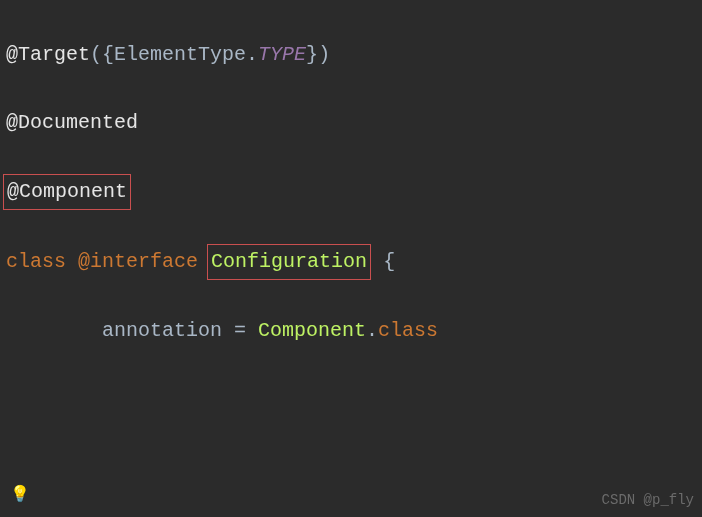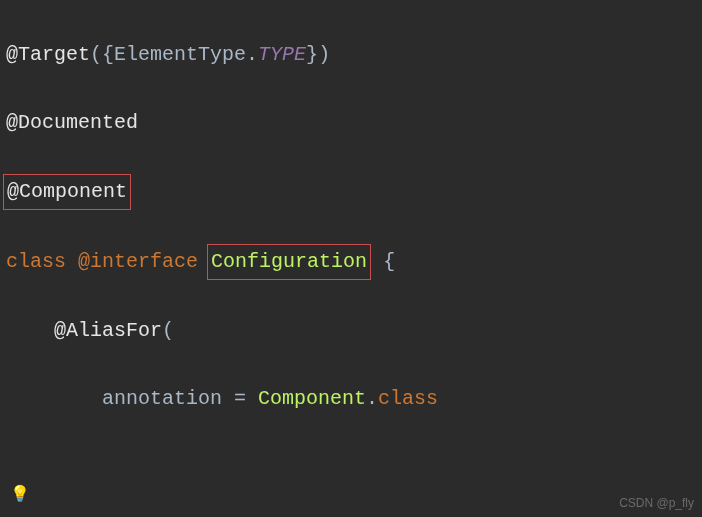--- a/index.html
+++ b/index.html
@@ -39,34 +39,33 @@
       position: absolute;
       left: 10px;
       bottom: 8px;
       font-size: 16px;
     }
 
     .watermark {
       position: absolute;
       right: 8px;
       bottom: 4px;
-      font-size: 12px;
+      font-size: 14px;
       color: #6b6b6b;
-      font-family: Liberation Sans, sans-serif;
+      font-family: Liberation Mono, monospace;
     }
   </style>
 </head>
 <body>
 
 <div class="code">
 <span class="line"><span class="at">@Target</span><span class="punct">(</span><span class="punct">{</span><span class="type">ElementType</span><span class="punct">.</span><span class="field-static">TYPE</span><span class="punct">}</span><span class="punct">)</span></span>
 <span class="line"><span class="at">@Documented</span></span>
 <span class="line"><span class="box"><span class="at">@Component</span></span></span>
 <span class="line"><span class="kw">class</span> <span class="kw">@interface</span> <span class="box"><span class="cls">Configuration</span></span> <span class="punct">{</span></span>
-<span class="line indent1"><span class="at">@AliasFor</span><span class="punct">(</span></span>
 <span class="line indent2"><span class="param">annotation</span><span class="white"> = </span><span class="cls">Component</span><span class="punct">.</span><span class="kw">class</span></span>
 
 
 
 
 
 </div>
 
 <span class="bulb">💡</span>
 <span class="watermark">CSDN @p_fly</span>

